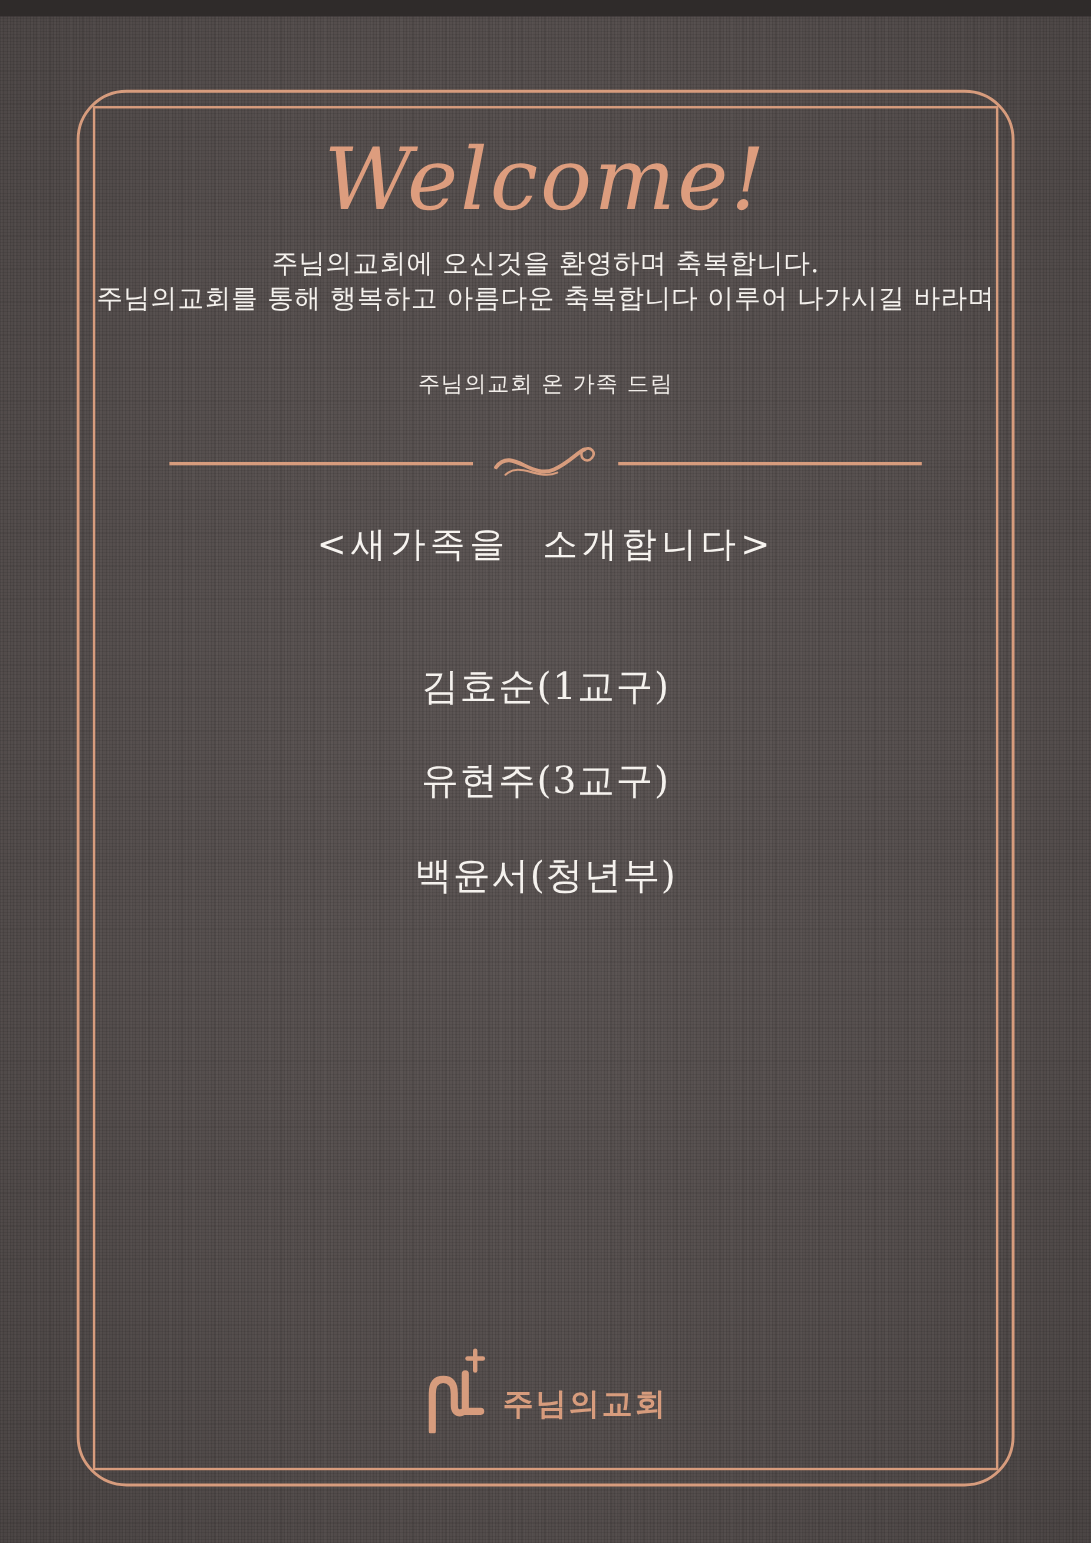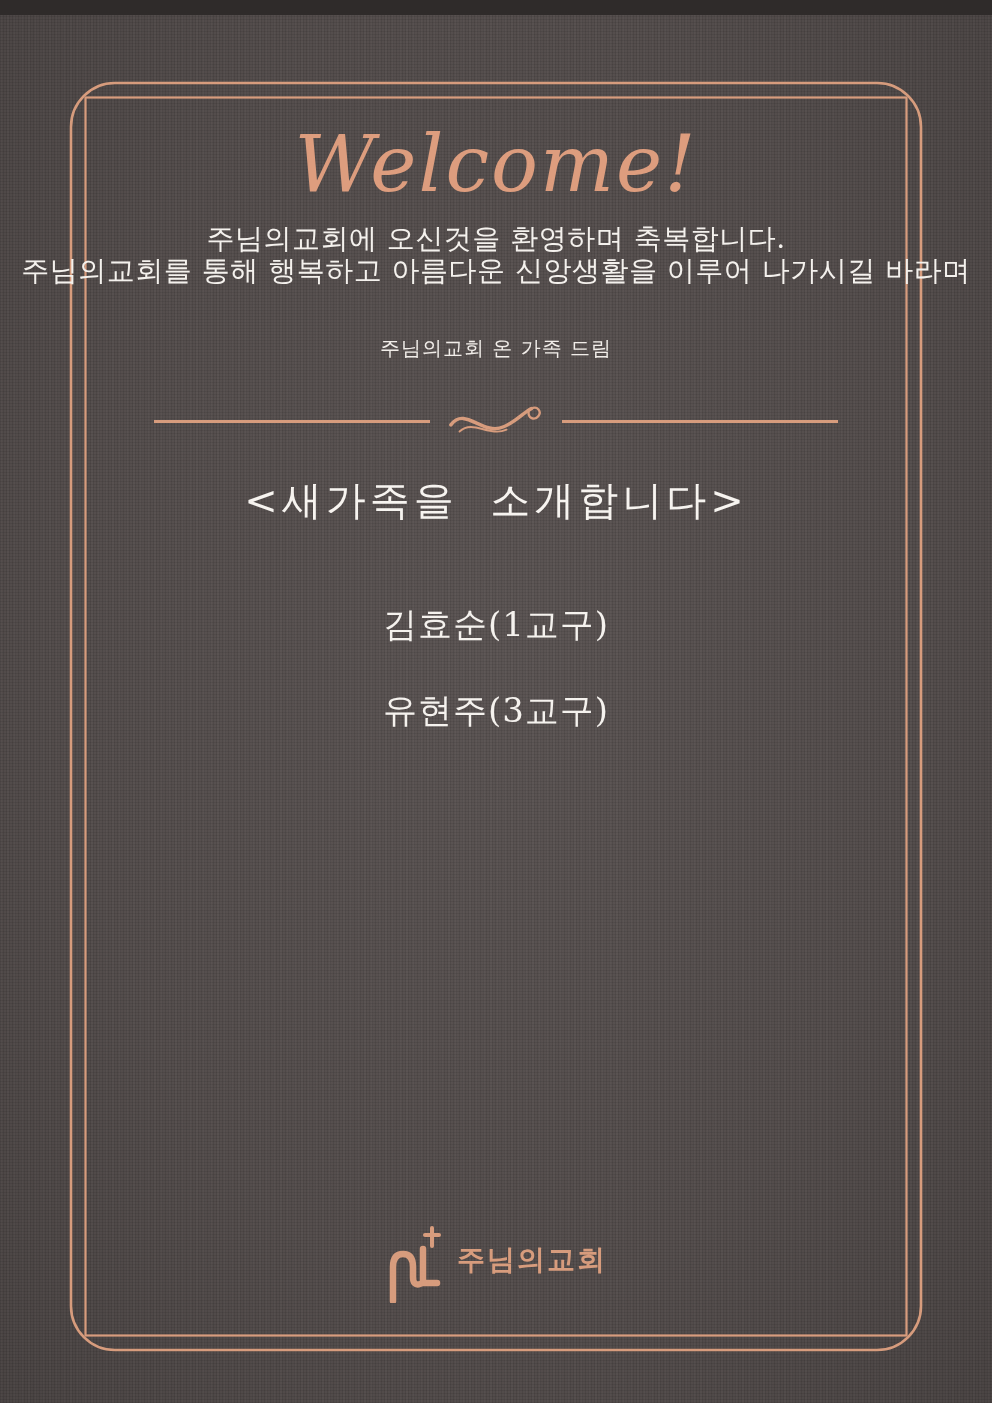--- a/index.html
+++ b/index.html
@@ -20,21 +20,21 @@
   #frame-svg{position:absolute;inset:0;}
   .title{
     top:104px;
     font-size:78px;
     font-style:italic;
     color:#dd9d7e;
     letter-spacing:2px;
   }
   .message{
     top:208px;
-    font-size:28px;
+    font-size:24px;
     line-height:32px;
     color:#f4f1ed;
     letter-spacing:0.5px;
   }
   .sender{
     top:320px;
     font-size:20px;
     color:#f1ede9;
     letter-spacing:1px;
   }
@@ -45,40 +45,40 @@
     align-items:center;
     justify-content:center;
   }
   .divider .rule{
     width:276px;height:3px;
     background:#d79c7d;
   }
   .divider .flourish{margin:0 18px;}
   .heading{
     top:458px;
-    font-size:40px;
+    font-size:32px;
     color:#f7f4f0;
     letter-spacing:4px;
     word-spacing:16px;
   }
   .members{
     top:566px;
     list-style:none;
     margin:0;padding:0;
   }
   .members li{
     line-height:86px;
     font-size:34px;
     color:#f5f2ee;
     letter-spacing:1px;
   }
   .logo{
     top:1210px;
     display:flex;
-    align-items:center;
+    align-items:flex-end;
     justify-content:center;
   }
   .logo .name{
     font-size:28px;
     font-weight:bold;
     color:#d79c7d;
     letter-spacing:2px;
     padding-bottom:8px;
     margin-left:10px;
     font-family:"DejaVu Sans","Liberation Sans",sans-serif;
@@ -91,40 +91,41 @@
 
   <svg id="frame-svg" width="992" height="1403" viewBox="0 0 992 1403" fill="none">
     <rect x="85.5" y="82.5" width="821" height="1238" stroke="#d79c7d" stroke-width="2.2"></rect>
     <path d="M 115 68 H 877 A 44 44 0 0 1 921 112 V 1291 A 44 44 0 0 1 877 1335 H 115 A 44 44 0 0 1 71 1291 V 112 A 44 44 0 0 1 115 68 Z" stroke="#d79c7d" stroke-width="2.6"></path>
   </svg>
 
   <div class="abs title">Welcome!</div>
 
   <div class="abs message">
     <div>주님의교회에 오신것을 환영하며 축복합니다.</div>
-    <div>주님의교회를 통해 행복하고 아름다운 신앙생활을 이루어 나가시길 바라며</div>
+    <div>주님의교회를 통해 행복하고 아름다운 축복합니다 이루어 나가시길 바라며</div>
   </div>
 
   <div class="abs sender">주님의교회 온 가족 드림</div>
 
   <div class="abs divider">
     <div class="rule"></div>
     <svg class="flourish" width="96" height="44" viewBox="0 0 100 44" fill="none" stroke="#d79c7d" stroke-linecap="round">
       <path stroke-width="3.6" d="M 3 26 C 18 6 36 38 58 28 C 72 22 81 11 87 9"></path>
       <path stroke-width="2.4" d="M 87 9 C 93 6 98 12 94 17 C 90 22 83 19 84 12 C 84.5 9.5 86 8.5 87 9"></path>
       <path stroke-width="2" d="M 12 33 C 26 20 43 39 61 31"></path>
     </svg>
     <div class="rule"></div>
   </div>
 
   <div class="abs heading">&lt;새가족을 소개합니다&gt;</div>
 
   <ul class="abs members">
     <li>김효순(1교구)</li>
     <li>유현주(3교구)</li>
+    <li>백윤서(청년부)</li>
   </ul>
 
   <div class="abs logo">
     <svg width="62" height="78" viewBox="0 0 62 78" fill="none" stroke="#d79c7d" stroke-linecap="round">
 
       <g>
         <path stroke-width="4" d="M 47 3 V 21"></path>
         <path stroke-width="4" d="M 40 10 H 54"></path>
       </g>
 

